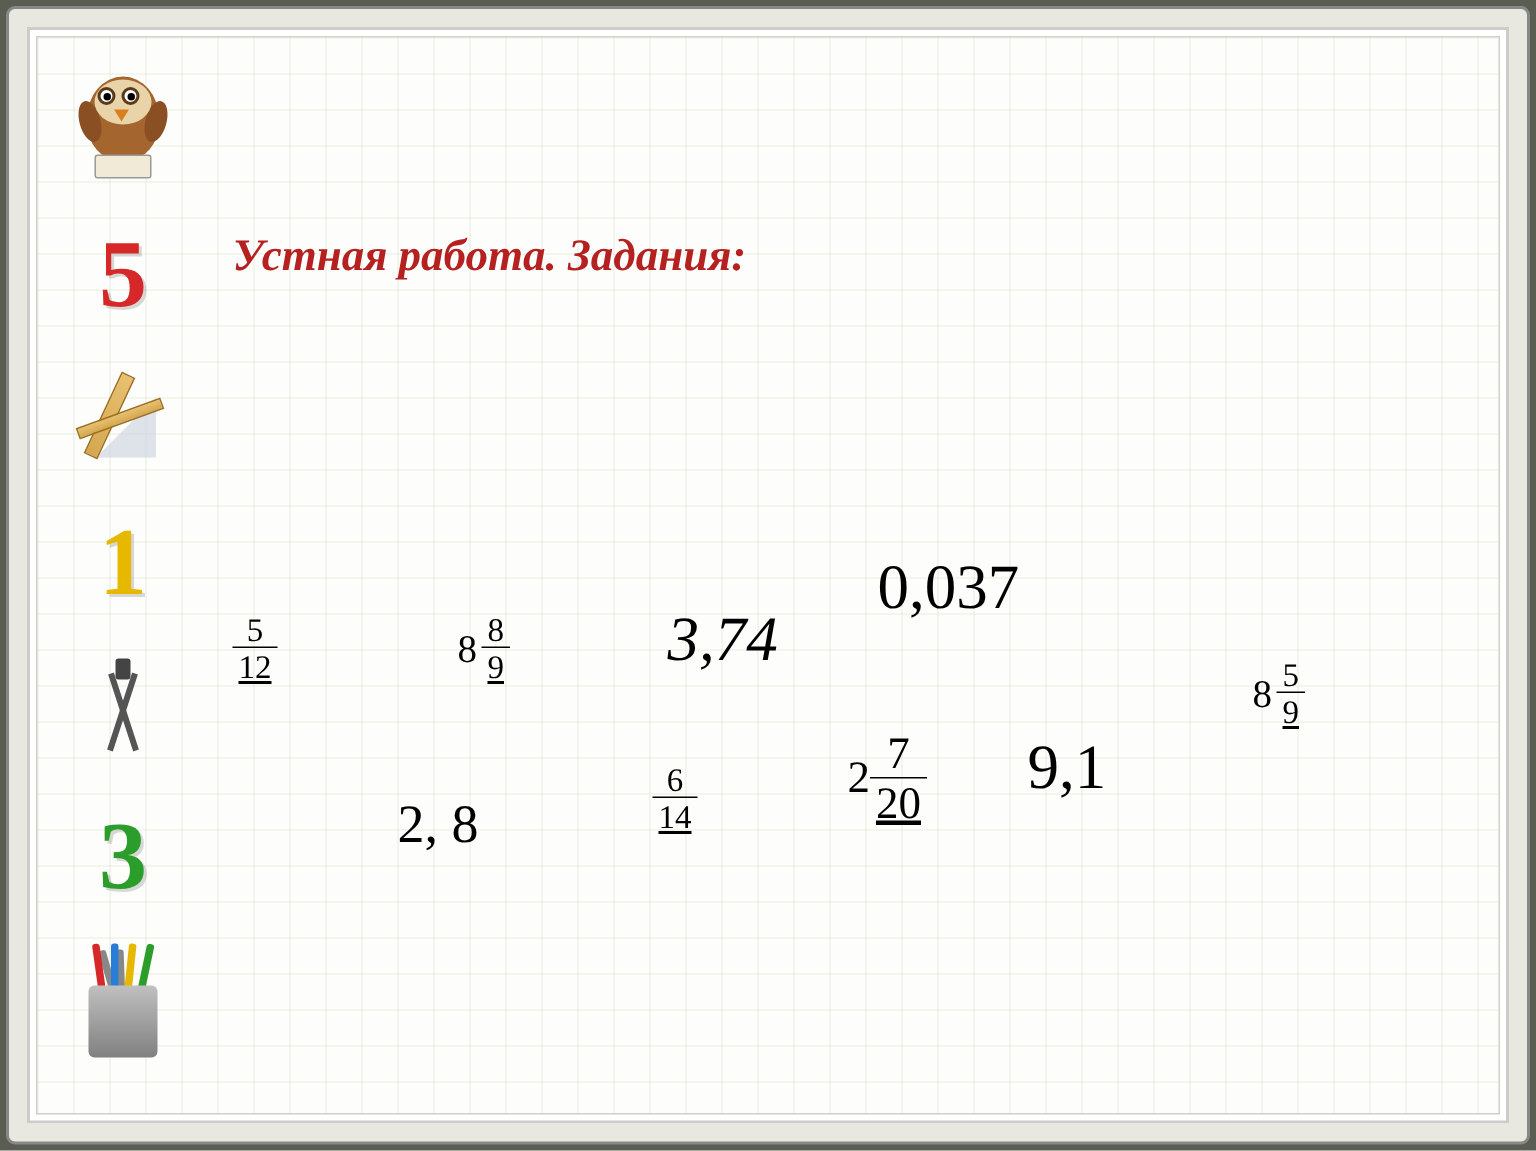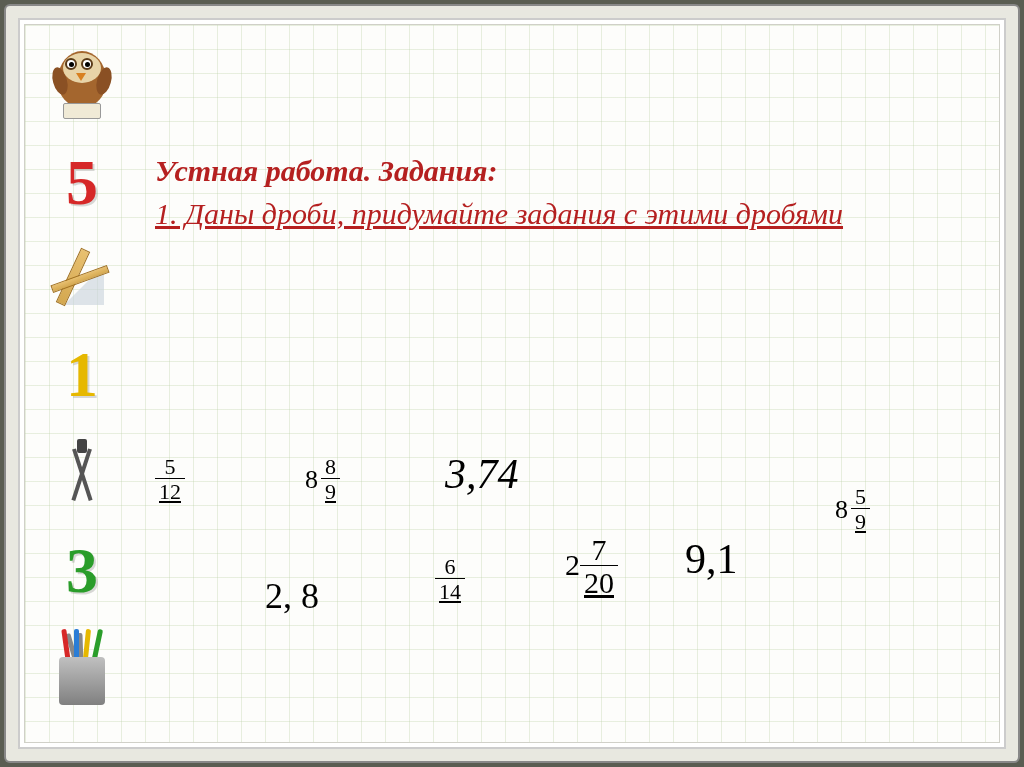--- a/index.html
+++ b/index.html
@@ -277,36 +277,36 @@
         <div class="pen p1"></div>
           <div class="pen p2"></div>
           <div class="pen p3"></div>
           <div class="pen p4"></div>
         <div class="body"></div>
       </div>
     </div>
 
     <div class="content">
       <div class="title">Устная работа. Задания:</div>
-      <div class="subtitle">1. Даны дроби, придумайте задания с этими дробями</div>
 
       <div class="math-area">
         <div class="mi small" style="left:0px; top:190px;">
           <span class="frac">
               <span class="n">5</span>
               <span class="d">12</span>
             </span>
         </div>
         <div class="mi small" style="left:150px; top:190px;">
           <span class="whole">8</span><span class="frac">
               <span class="n">8</span>
               <span class="d">9</span>
             </span>
         </div>
         <div class="mi big" style="left:290px; top:185px;font-style:italic;">3,74</div>
+        <div class="mi big" style="left:430px; top:150px;">0,037</div>
         <div class="mi" style="left:110px; top:310px;">2, 8</div>
         <div class="mi small" style="left:280px; top:290px;">
           <span class="frac">
               <span class="n">6</span>
               <span class="d">14</span>
             </span>
         </div>
         <div class="mi" style="left:410px; top:270px;">
           <span style="font-size:30px;">2</span><span class="frac" style="font-size:30px;">
               <span class="n">7</span>

